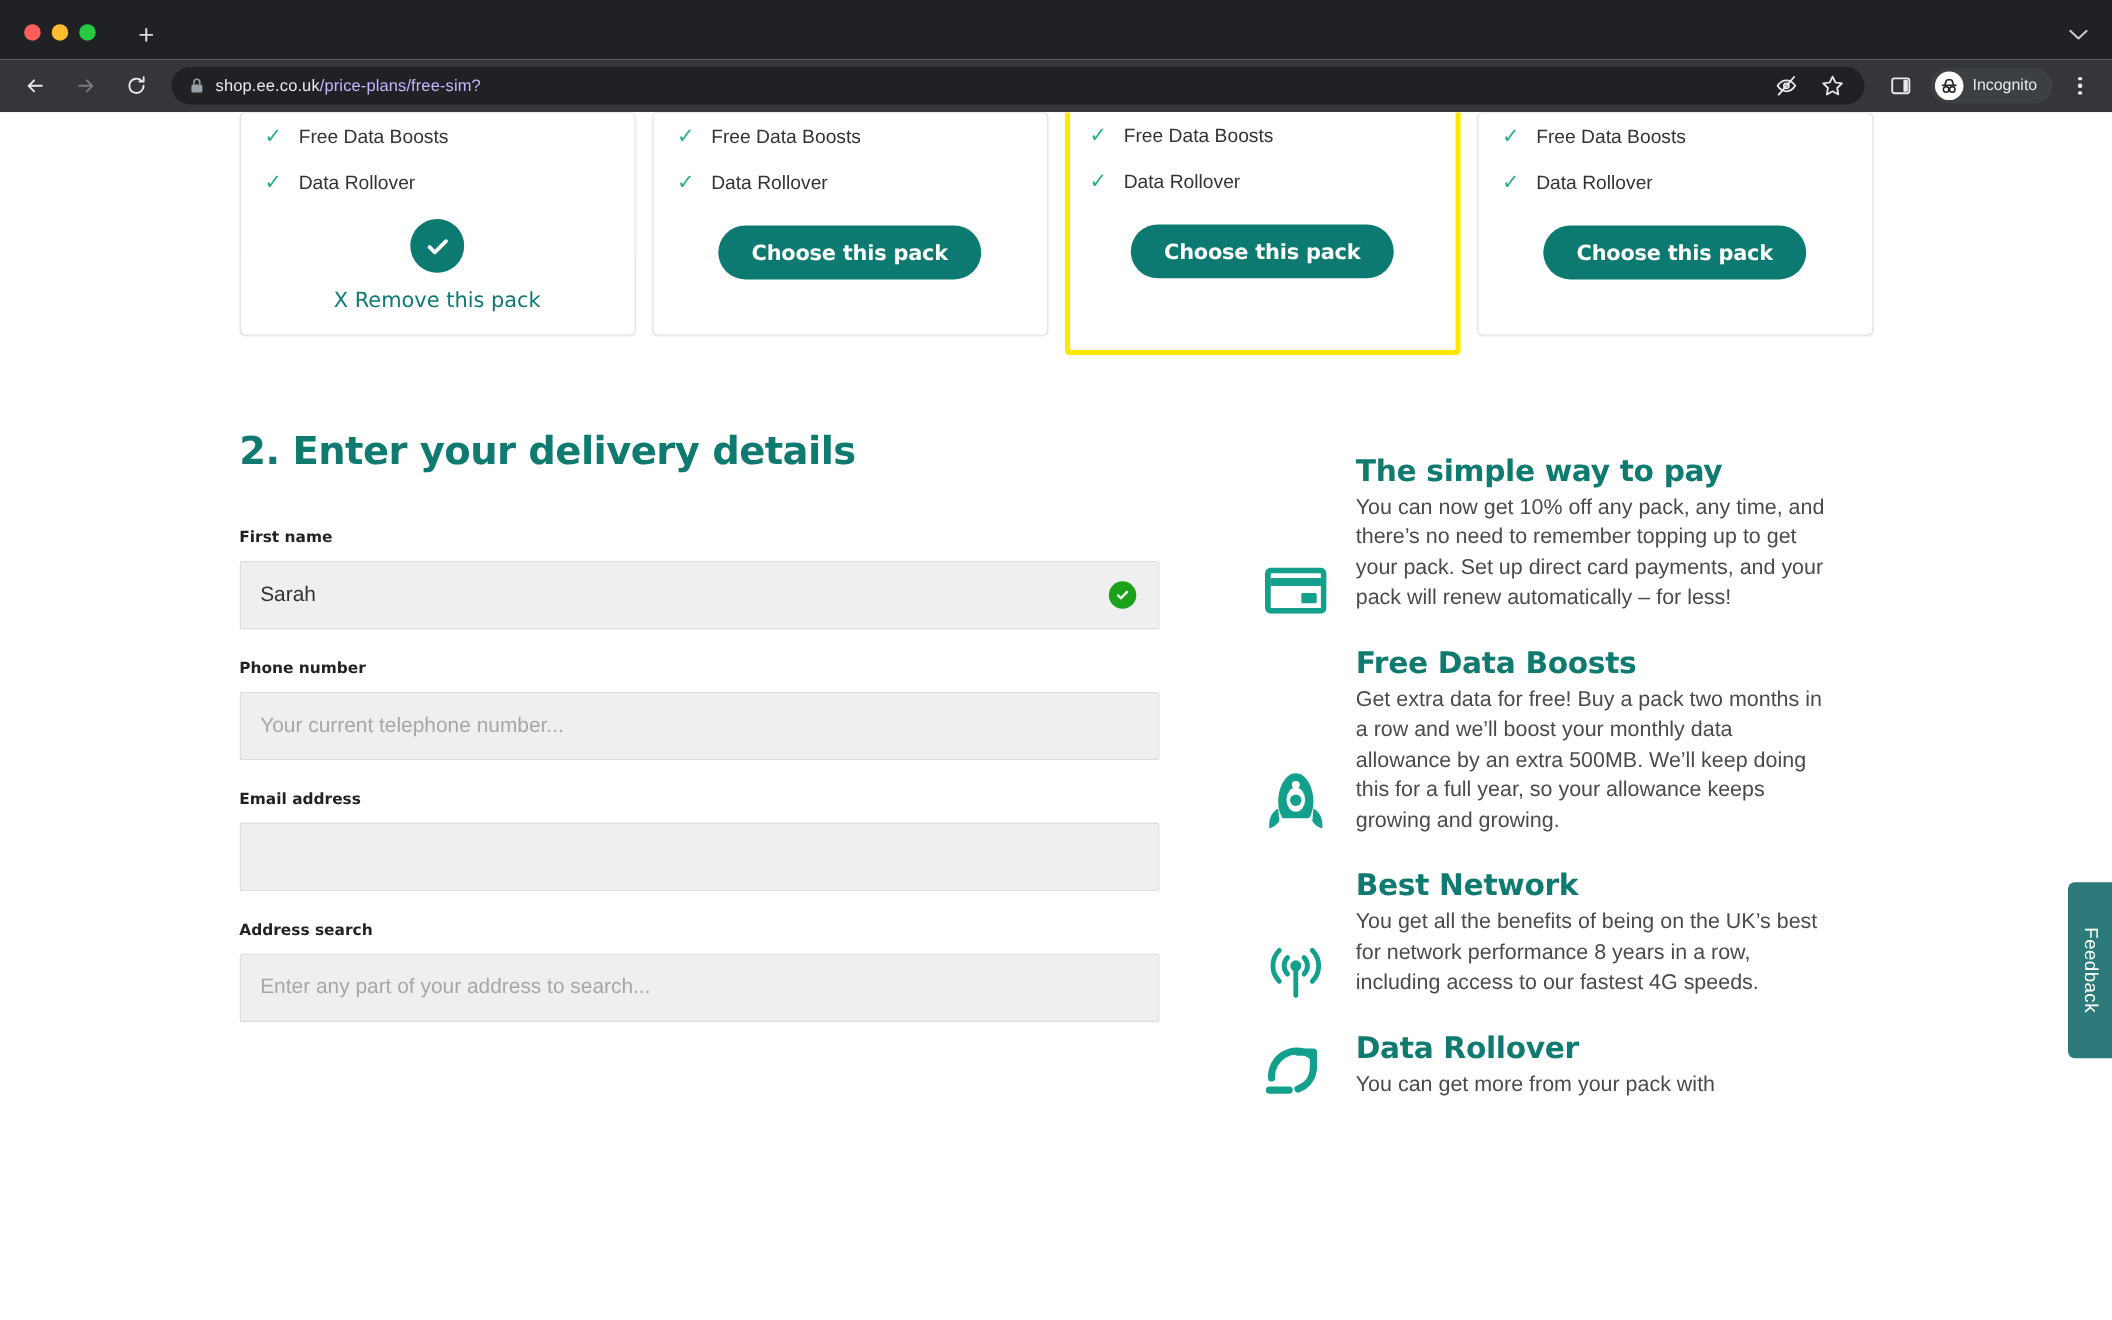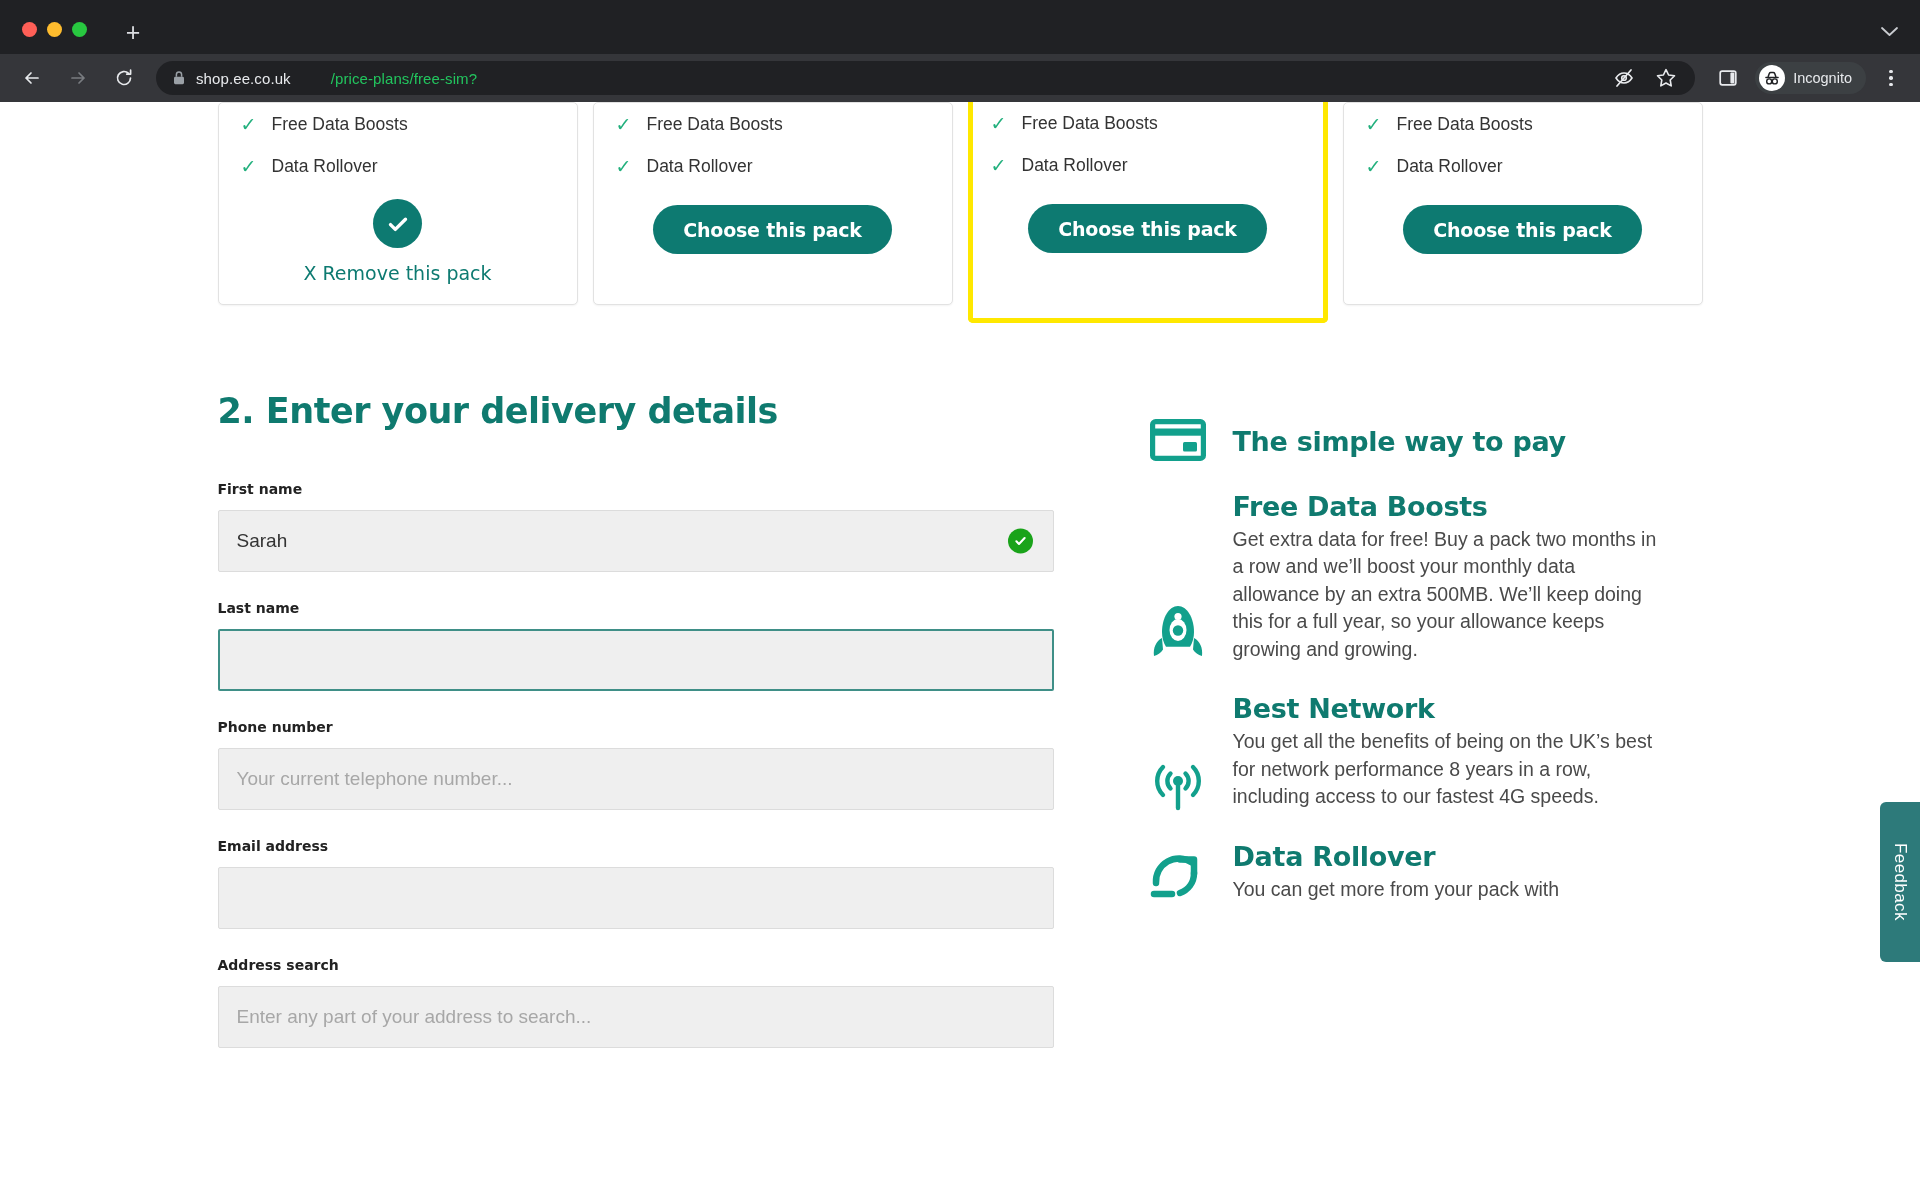--- a/index.html
+++ b/index.html
@@ -110,21 +110,21 @@
     border-radius: 17px;
     display: flex;
     align-items: center;
     padding: 0 14px 0 16px;
     margin-left: 8px;
     gap: 10px;
     position: relative;
   }
   .lock { flex:none; display:flex; }
   .url { font-size: 15px; color: #e8eaed; letter-spacing: 0.1px; white-space:nowrap; }
-  .url .path { color: #22c55e; margin-left: 40px; }
+  .url .path { color: #c4b5fd; }
   .omni-actions { margin-left:auto; display:flex; align-items:center; gap: 20px; padding-right: 4px;}
   .omni-actions span { display:flex; color:#e8eaed; }
 
   .tool-icon {
     width: 30px; height: 30px;
     display:flex;align-items:center;justify-content:center;
     color:#e8eaed; flex:none;
   }
   .incognito-pill {
     height: 32px;
@@ -509,26 +509,20 @@
             <div class="input-wrap">
               <input class="field-input" type="text" value="Sarah" style="">
               <span class="valid-mark">
                 <svg width="15" height="15" viewBox="0 0 15 15" fill="none">
                     <path d="M3.4 7.8l2.6 2.6 5.6-5.8" stroke="#fff" stroke-width="2.1" stroke-linecap="round" stroke-linejoin="round"></path>
                   </svg>
               </span>
             </div>
           </div>
 
-          <div class="field">
-            <label class="field-label">Last name</label>
-            <div class="input-wrap">
-              <input class="field-input focused" type="text" autofocus="" placeholder="" style="">
-            </div>
-          </div>
 
           <div class="field">
             <label class="field-label">Phone number</label>
             <div class="input-wrap">
               <input class="field-input" type="text" placeholder="Your current telephone number..." style="">
             </div>
           </div>
 
           <div class="field">
             <label class="field-label">Email address</label>
@@ -550,20 +544,21 @@
           <div class="benefit">
             <div class="bicon">
               <svg width="56" height="42" viewBox="0 0 56 42" fill="none">
                 <rect x="2.6" y="2.6" width="50.8" height="36.8" rx="3" stroke="#12a08c" stroke-width="5.2"></rect>
                 <rect x="5" y="9.5" width="46" height="7.2" fill="#12a08c"></rect>
                 <rect x="33" y="23" width="14" height="9.5" rx="1.5" fill="#12a08c"></rect>
               </svg>
             </div>
             <div>
               <h3>The simple way to pay</h3>
+              <p>You can now get 10% off any pack, any time, and there’s no need to remember topping up to get your pack. Set up direct card payments, and your pack will renew automatically – for less!</p>
             </div>
           </div>
 
           <div class="benefit">
             <div class="bicon">
               <svg width="54" height="58" viewBox="0 0 54 58" fill="none">
                 <path d="M27 1C18 1 11 13 11 27c0 6 1.6 11 4 14.8h24c2.4-3.8 4-8.8 4-14.8C43 13 36 1 27 1z" fill="#12a08c"></path>
                 <path d="M11 33C5 36 2 43 3 51c4-1 7-3.5 9-6.5M43 33c6 3 9 10 8 18-4-1-7-3.5-9-6.5" fill="#12a08c"></path>
                 <ellipse cx="27" cy="25" rx="8.5" ry="11" fill="#fff"></ellipse>
                 <circle cx="27" cy="25.5" r="5.2" fill="#12a08c"></circle>

